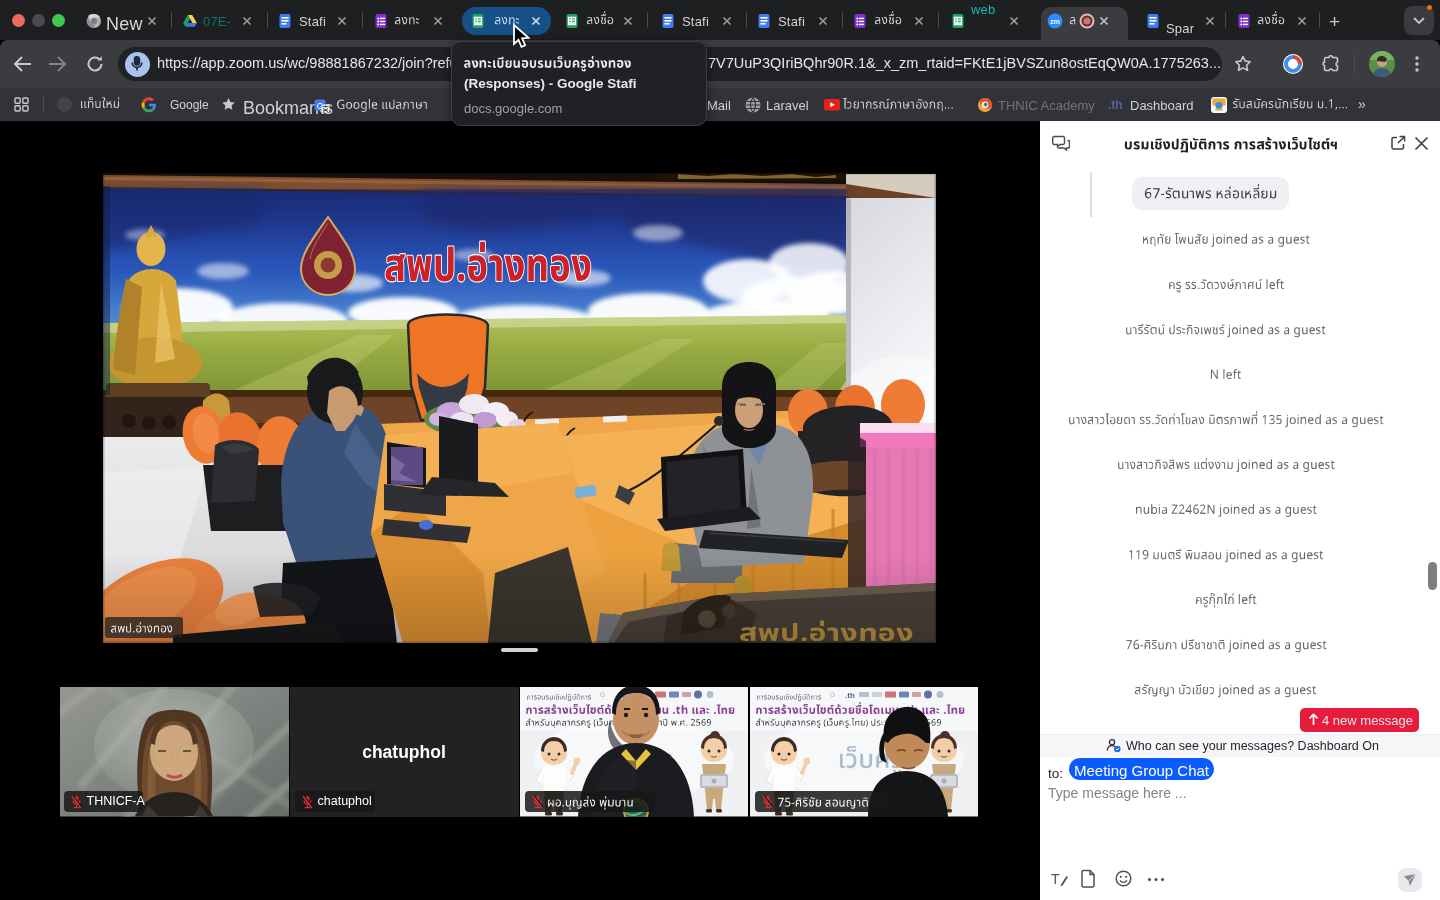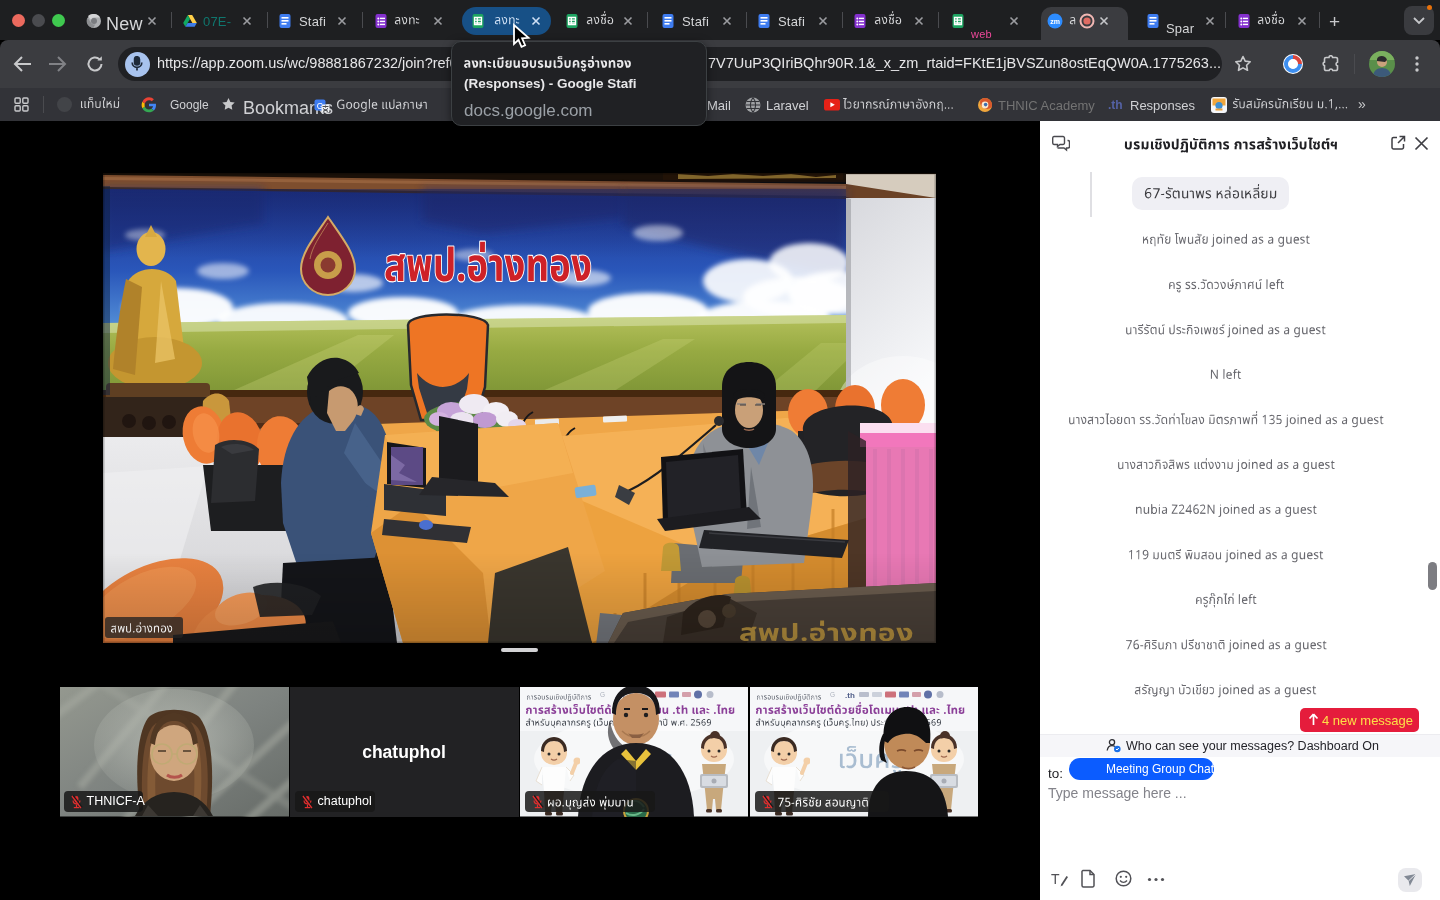--- a/index.html
+++ b/index.html
@@ -99,21 +99,21 @@
     <rect x="7" y="10.7" width="5" height="1.4" fill="#fff"></rect>
   </svg>
 <svg class="abs" style="left:914px;top:15.5px" width="10" height="10">
     <path d="M1.5 1.5 8.5 8.5M8.5 1.5 1.5 8.5" stroke="#9b9ca0" stroke-width="1.6"></path>
   </svg>
 <div class="abs" style="left:938px;top:12px;width:1px;height:16px;background:#4a4b4f"></div>
 <svg class="abs" style="left:950.0px;top:12.5px" width="16" height="16" viewBox="0 0 16 16">
     <rect x="2.5" y="1" width="11" height="14" rx="2" fill="#1ea462"></rect>
     <path d="M4.5 4.5h7v7h-7zM4.5 7.2h7M4.5 9.9h7M7.3 4.5v7" stroke="#fff" stroke-width="1.3" fill="none"></path>
   </svg>
-<div class="abs" style="left:971px;top:28px;font-size:11px;color:#ec4899;letter-spacing:0.2px;white-space:nowrap">web</div>
+<div class="abs" style="left:971px;top:2px;font-size:13px;color:#14b8a6;letter-spacing:0.2px;white-space:nowrap">web</div>
 <svg class="abs" style="left:1009px;top:15.5px" width="10" height="10">
     <path d="M1.5 1.5 8.5 8.5M8.5 1.5 1.5 8.5" stroke="#9b9ca0" stroke-width="1.6"></path>
   </svg>
 <svg class="abs" style="left:1047.0px;top:12.5px" width="16" height="16" viewBox="0 0 16 16">
     <circle cx="8" cy="8" r="7.5" fill="#2d8cff"></circle>
     <text x="8" y="11" font-size="7" font-family="Liberation Sans" font-weight="bold" fill="#fff" text-anchor="middle">zm</text>
   </svg>
 <svg class="abs" style="left:1079.0px;top:12.5px" width="16" height="16" viewBox="0 0 16 16">
     <circle cx="8" cy="8" r="6.5" fill="none" stroke="#f1b7b3" stroke-width="2"></circle>
     <circle cx="8" cy="8" r="3.6" fill="#e06c63"></circle>
@@ -270,21 +270,21 @@
     <path transform="translate(0.15,10.80) scale(0.9500,1)" d="M3.5 -0.1l-1.5 -0.0l-0.6 -0.6l-0.2 -6.2l0.2 -2.0l0.5 -0.8l-2.0 -0.2l0.2 -0.8l3.6 0.0l-0.0 0.8l-0.9 0.5l-0.2 1.0l0.0 7.0l0.3 0.5l0.8 0.1ZM83.5 -8.4l-3.8 -0.0l-0.8 -0.6l-0.0 -1.0l0.8 -0.1l0.5 0.8l3.2 0.0ZM46.8 -8.2l-1.0 -0.1l0.3 -1.4l2.8 -0.1l-0.3 0.8l-1.5 0.1ZM7.2 -0.2l-1.5 0.1l-1.6 -0.5l0.3 -0.8l1.5 0.4l1.2 -0.5l0.6 -0.8l0.2 -1.5l-0.2 -1.2l-0.7 -1.0l-1.2 -0.4l-1.8 0.2l0.0 -0.9l2.5 -0.3l1.2 0.5l0.8 1.0l0.2 3.5l-0.6 1.2ZM15.2 -0.2l-2.8 -0.0l-1.3 -1.1l-0.1 -1.8l0.9 -1.0l-0.9 -0.8l-0.1 -1.0l1.0 -1.4l1.2 -0.2l1.0 0.3l-0.3 0.7l-1.2 -0.0l-0.6 0.8l0.3 0.8l1.5 0.4l0.0 0.5l-1.2 0.4l-0.5 0.9l0.3 1.1l1.2 0.5l1.2 -0.2l0.5 -0.6l0.1 -5.2l0.4 -0.3l0.8 0.3l-0.1 5.0l-0.5 1.2ZM22.0 -0.1l-1.1 -0.1l-0.2 -5.7l-1.0 -0.4l-1.5 0.3l0.0 -1.0l2.2 -0.2l1.4 0.8ZM29.8 -0.1l-1.1 -0.1l-0.1 -5.2l-0.6 -0.6l-1.0 -0.3l-1.0 0.1l-0.8 0.8l1.3 1.2l-1.2 1.0l-0.1 3.0l-1.2 0.0l0.1 -3.0l1.1 -1.0l-1.3 -0.8l0.2 -1.0l0.6 -0.8l1.2 -0.6l1.5 -0.0l2.0 1.1l0.4 1.2ZM34.0 0.0l-2.5 -0.5l0.1 -0.8l2.8 0.2l0.9 -0.5l0.1 -0.8l-0.5 -0.6l-3.0 -1.4l-0.5 -1.5l1.0 -1.3l2.8 -0.2l0.9 0.3l0.1 0.9l-3.0 -0.2l-0.6 0.6l0.0 0.5l3.3 1.7l0.6 0.8l0.0 1.2l-0.9 1.1ZM47.8 -0.2l-0.9 -0.1l-0.1 -0.8l-1.8 1.1l-1.9 -0.5l-0.7 -1.2l-0.1 -3.8l-0.8 -0.8l-0.8 -0.1l-0.8 0.1l-0.8 0.8l1.4 1.0l-1.2 1.8l0.0 1.5l0.8 0.3l0.3 0.7l-1.8 0.0l-0.5 -0.9l-0.0 -1.9l1.1 -1.2l-1.3 -0.8l0.3 -1.2l1.8 -1.1l1.5 -0.0l1.2 0.5l0.8 1.3l0.1 3.8l1.3 0.8l1.0 -0.4l0.6 -1.1l0.0 -4.5l1.1 -0.1ZM55.8 -0.1l-1.0 -0.1l-0.1 -5.2l-0.9 -0.8l-0.8 -0.1l-1.0 0.1l-0.8 0.8l1.4 1.0l-0.1 0.5l-1.0 0.8l-0.3 2.8l-0.8 0.5l-1.1 -0.2l0.1 -0.6l0.8 -0.4l0.1 -2.2l0.9 -0.8l-1.3 -0.8l0.2 -1.0l0.6 -0.8l1.2 -0.6l1.5 -0.0l2.1 1.1l0.3 1.2ZM61.0 -0.1l-1.1 -0.1l-0.2 -5.7l-1.0 -0.4l-1.5 0.3l0.0 -1.0l2.2 -0.2l1.4 0.8ZM67.5 -0.2l-2.8 -0.0l-1.3 -1.1l-0.3 -1.2l0.1 -4.7l1.1 0.2l0.1 5.0l0.6 0.8l1.2 0.3l1.4 -0.6l0.3 -1.2l-0.2 -0.3l-2.0 -0.4l-0.1 -1.3l0.9 -0.1l0.2 0.8l1.0 0.1l0.2 -3.1l1.1 -0.2l0.1 3.0l0.8 0.5l0.0 0.5l-0.8 0.2l-0.3 1.8ZM74.5 -0.1l-1.1 -0.1l-0.2 -5.7l-1.0 -0.4l-1.5 0.3l0.0 -1.0l2.2 -0.2l1.4 0.8ZM79.5 0.0l-1.2 -0.2l-1.1 -0.8l-0.5 -1.2l-0.0 -1.8l2.6 -0.2l0.0 0.9l-1.3 0.1l-0.0 1.2l0.6 0.9l1.2 0.2l0.8 -0.2l0.6 -0.8l0.2 -2.5l-0.5 -1.2l-0.8 -0.6l-1.8 -0.0l-1.2 0.5l0.0 -1.0l1.2 -0.4l2.8 0.3l1.3 1.8l0.2 2.0l-0.5 2.0l-0.8 0.8ZM87.0 -0.2l-1.7 -0.0l-2.1 -7.0l1.1 0.2l1.9 5.8l1.0 -0.3l0.6 -0.8l0.3 -2.2l-0.7 -1.5l-1.5 -0.4l-0.4 -0.7l0.6 -0.3l1.5 0.2l1.3 1.3l0.3 1.8l-0.3 1.8l-0.9 1.4ZM96.8 -0.1l-1.1 -0.1l-0.1 -5.2l-0.6 -0.6l-1.0 -0.3l-1.0 0.1l-0.8 0.8l1.3 1.2l-1.2 1.0l-0.1 3.0l-1.2 0.0l0.1 -3.0l1.1 -1.0l-1.3 -0.8l0.2 -1.0l0.6 -0.8l1.2 -0.6l1.5 -0.0l2.0 1.1l0.4 1.2ZM104.8 2.5l-1.0 -0.2l-0.0 -7.2l-0.2 -0.7l-0.8 -0.6l-1.8 0.0l-0.8 0.8l1.4 1.0l-0.1 0.6l-0.9 0.4l-0.2 0.8l0.0 1.5l0.8 0.3l0.3 0.7l-1.1 0.2l-1.1 -0.5l-0.2 -2.5l1.1 -1.2l-1.3 -0.7l0.0 -0.5l1.2 -1.6l2.5 -0.3l1.2 0.5l0.8 1.1ZM107.8 0.1l-0.9 -0.6l0.4 -1.1l1.1 0.4l-0.1 1.0ZM111.2 0.1l-0.9 -0.6l0.4 -1.1l1.1 0.4l-0.1 1.0ZM114.8 0.1l-0.9 -0.6l0.4 -1.1l1.1 0.4l-0.1 1.0Z" fill="#d0d1d4"></path>
   </svg>
 <svg class="abs" style="left:977px;top:96.5px" width="16" height="16">
     <circle cx="8" cy="8" r="7" fill="#f0a63c"></circle>
     <path d="M8 1a7 7 0 0 1 6.6 9.3A7 7 0 0 1 3.4 3.1 7 7 0 0 1 8 1z" fill="#d8582c"></path>
     <circle cx="8" cy="8" r="3.4" fill="#fbe8d0"></circle>
     <circle cx="8.6" cy="7.6" r="1.8" fill="#3e6fb0"></circle>
   </svg>
 <div class="abs" style="left:998px;top:97.5px;font-size:13px;color:#737373;white-space:nowrap">THNIC Academy</div>
 <div class="abs" style="left:1108px;top:98px;font-size:12px;font-weight:bold;color:#5a6ab8;opacity:.85">.th</div>
-<div class="abs" style="left:1130px;top:97.5px;font-size:13px;color:#d0d1d4;white-space:nowrap">Responses</div>
+<div class="abs" style="left:1130px;top:97.5px;font-size:13px;color:#d0d1d4;white-space:nowrap">Dashboard</div>
 <svg class="abs" style="left:1211px;top:96.5px" width="16" height="16">
     <rect width="16" height="16" rx="3" fill="#f5f7fa"></rect>
     <rect x="1.5" y="1.5" width="13" height="7" fill="#f0a63c"></rect>
     <circle cx="8" cy="8.5" r="3.6" fill="#3e8fd0"></circle>
     <path d="M4.5 12.5h7" stroke="#e8a03c" stroke-width="2"></path>
   </svg>
 <svg style="position:absolute;left:1232.5px;top:98.1px;overflow:visible;" width="2" height="2">
     <path transform="translate(-0.47,10.36) scale(0.9500,1)" d="M69.0 -8.4l-5.0 0.0l-0.3 -0.4l1.1 -0.6l3.2 -0.0l0.1 -0.9l0.9 -0.1l0.3 1.4ZM7.2 -8.4l-3.8 -0.0l-0.8 -0.6l-0.0 -1.0l0.8 -0.1l0.5 0.8l3.2 0.0ZM30.0 -8.4l-3.8 -0.0l-0.8 -0.6l-0.0 -1.0l0.8 -0.1l0.5 0.8l3.2 0.0ZM52.2 -8.4l-3.8 -0.0l-0.8 -0.6l-0.0 -1.0l0.8 -0.1l0.5 0.8l3.2 0.0ZM104.5 -0.1l-0.9 -0.1l-0.0 -7.8l-1.6 1.2l-0.6 -0.7l2.6 -1.9l0.7 0.1ZM20.2 -0.1l-0.9 -0.1l-0.1 -3.2l-2.8 0.4l-0.6 0.8l0.3 1.0l1.7 0.2l0.2 0.8l-1.7 0.2l-1.4 -0.7l-0.4 -1.2l0.6 -1.5l0.9 -0.6l3.1 -0.7l-0.1 -0.8l-0.6 -0.8l-1.7 -0.1l-1.5 0.5l0.0 -1.0l1.8 -0.5l2.2 0.3l0.5 -0.6l1.0 0.1l-0.8 1.4l0.3 1.5ZM3.0 0.0l-2.5 -0.5l0.1 -0.8l2.8 0.2l0.9 -0.5l0.1 -0.8l-0.5 -0.6l-3.0 -1.4l-0.5 -1.5l1.0 -1.3l2.8 -0.2l0.9 0.3l0.1 0.9l-3.0 -0.2l-0.6 0.6l0.0 0.5l3.3 1.7l0.6 0.8l0.0 1.2l-0.9 1.1ZM11.5 -0.2l-2.8 0.1l-1.3 -1.1l-0.2 -5.9l1.1 0.2l0.1 5.0l0.6 0.8l1.0 0.2l1.0 -0.2l0.6 -0.6l0.2 -5.2l0.2 -0.3l0.9 0.3l-0.1 5.2l-0.5 1.0ZM27.2 -0.2l-2.2 0.0l-1.0 -0.8l-0.3 0.7l-0.9 0.0l0.2 -7.0l0.9 0.3l0.2 5.0l0.8 0.9l0.8 0.2l1.0 -0.2l0.5 -0.6l0.1 -5.2l1.1 -0.2l0.0 5.2l-0.5 1.2ZM36.2 -0.2l-1.1 -0.1l-0.1 -5.2l-0.5 -0.6l-1.0 -0.3l-1.0 0.1l-0.6 0.5l-0.3 2.0l0.1 0.4l0.5 -0.5l1.5 -0.2l0.2 0.8l-1.8 0.5l-0.5 0.8l-0.0 1.8l-1.2 0.0l0.0 -5.0l0.8 -1.5l1.2 -0.5l1.5 -0.0l1.8 0.9l0.6 1.8ZM40.5 0.0l-2.5 -0.5l0.1 -0.8l2.8 0.2l0.9 -0.5l0.1 -0.8l-0.5 -0.6l-3.0 -1.4l-0.5 -1.5l1.0 -1.3l2.8 -0.2l0.9 0.3l0.1 0.9l-3.0 -0.2l-0.6 0.6l0.0 0.5l3.3 1.7l0.6 0.8l0.0 1.2l-0.9 1.1ZM50.5 -0.1l-0.8 -0.1l-0.2 -0.7l-1.0 0.8l-1.0 0.2l-1.2 -0.2l-0.8 -0.6l-0.5 -1.5l0.1 -4.9l1.1 0.2l0.1 5.2l0.5 0.6l1.0 0.2l0.9 -0.3l0.7 -0.8l0.2 -5.0l0.9 -0.2ZM58.5 -0.1l-1.1 -0.1l-0.1 -5.2l-0.6 -0.6l-1.0 -0.3l-1.0 0.1l-0.8 0.8l1.3 1.2l-1.2 1.0l-0.1 3.0l-1.2 0.0l0.1 -3.0l1.1 -1.0l-1.3 -0.8l0.2 -1.0l0.6 -0.8l1.2 -0.6l1.5 -0.0l2.0 1.1l0.4 1.2ZM63.0 -0.1l-1.5 -0.0l-0.6 -0.8l0.1 -6.3l1.1 0.3l0.0 5.5l0.2 0.5l0.8 0.1ZM66.5 0.0l-2.5 -0.5l0.1 -0.8l2.8 0.2l0.9 -0.5l0.1 -0.8l-0.5 -0.6l-3.0 -1.4l-0.5 -1.5l1.0 -1.3l2.8 -0.2l0.9 0.3l0.1 0.9l-3.0 -0.2l-0.6 0.6l0.0 0.5l3.3 1.7l0.6 0.8l0.0 1.2l-0.9 1.1ZM74.8 -0.2l-2.8 -0.0l-1.3 -1.1l-0.1 -1.8l0.9 -1.0l-0.9 -0.8l-0.1 -1.0l1.0 -1.4l1.2 -0.2l1.0 0.3l-0.3 0.7l-1.2 -0.0l-0.6 0.8l0.3 0.8l1.5 0.4l0.0 0.5l-1.2 0.4l-0.5 0.9l0.3 1.1l1.2 0.5l1.2 -0.2l0.5 -0.6l0.1 -5.2l0.4 -0.3l0.8 0.3l-0.1 5.0l-0.5 1.2ZM84.0 -0.1l-0.8 -0.1l-0.2 -0.7l-1.0 0.8l-1.0 0.2l-1.2 -0.2l-0.8 -0.6l-0.5 -1.5l0.1 -4.9l1.1 0.2l0.1 5.2l0.5 0.6l1.0 0.2l0.9 -0.3l0.7 -0.8l0.2 -5.0l0.9 -0.2ZM94.2 -0.2l-2.2 0.0l-1.0 -0.8l-0.3 0.7l-0.9 0.0l0.2 -7.0l0.9 0.3l0.2 5.0l0.8 0.9l0.8 0.2l1.0 -0.2l0.5 -0.6l0.1 -5.2l1.1 -0.2l0.0 5.2l-0.5 1.2ZM98.5 0.1l-0.9 -0.6l0.4 -1.1l1.1 0.4l-0.1 1.0ZM108.8 1.6l-0.5 -0.3l0.6 -2.8l1.2 -0.1l-0.4 1.9ZM113.0 0.1l-0.9 -0.6l0.4 -1.1l1.1 0.4l-0.1 1.0ZM116.5 0.1l-0.9 -0.6l0.4 -1.1l1.1 0.4l-0.1 1.0ZM120.0 0.1l-0.9 -0.6l0.4 -1.1l1.1 0.4l-0.1 1.0Z" fill="#d0d1d4"></path>
   </svg>
 <div class="abs" style="left:1358px;top:96px;font-size:14px;color:#c8c9cb">»</div>
@@ -818,34 +818,34 @@
     <path transform="translate(-0.40,10.36) scale(0.9500,1)" d="M71.5 -8.4l-5.0 0.0l-0.3 -0.4l1.1 -0.6l3.2 -0.0l0.1 -0.9l0.9 -0.1l0.3 1.4ZM145.5 -0.2l-0.8 0.1l-0.5 -0.8l-1.0 0.7l-2.2 -0.1l-1.1 -1.0l-0.5 -1.5l0.3 -2.8l1.1 -1.3l2.0 -0.3l1.6 0.7l0.1 -3.5l1.0 0.3ZM63.2 -0.2l-2.8 0.1l-1.1 -0.8l-0.4 -1.2l-0.0 -4.8l0.3 -0.3l0.9 0.3l0.3 5.5l1.1 0.5l1.2 -0.2l0.8 -1.4l0.0 -7.0l1.0 -0.3l0.1 7.8l-0.6 1.2ZM12.5 -0.2l-2.0 0.1l-1.2 -0.6l-0.8 -1.3l-0.3 -1.8l0.3 -3.0l0.8 -1.5l1.5 -1.1l1.5 -0.2l1.0 0.1l0.2 0.7l-3.0 0.7l-0.8 1.1l-0.4 1.8l1.5 -0.6l1.5 -0.0l1.6 1.1l0.3 2.8l-0.5 1.0ZM110.8 -8.4l-1.0 -0.2l0.2 -1.0l0.8 0.1ZM122.0 -8.4l-1.0 -0.2l0.2 -1.0l0.8 0.1ZM2.8 -0.1l-1.1 -0.1l3.7 -8.0l-4.9 -0.2l-0.1 -0.8l6.1 -0.1l0.1 1.1ZM25.5 -8.4l-5.0 0.0l-0.3 -0.4l1.1 -0.6l4.2 -0.0ZM32.8 -8.4l-5.0 0.0l-0.3 -0.4l1.1 -0.6l4.2 -0.0ZM103.8 -8.4l-5.0 0.0l-0.3 -0.4l1.1 -0.6l4.2 -0.0ZM211.5 -0.2l-2.0 0.1l-1.1 -1.1l-0.1 -4.8l-1.0 -0.5l1.0 -0.8l0.7 -1.4l0.4 0.2l0.1 1.3l1.9 0.2l-0.2 0.8l-1.8 0.2l0.0 3.8l0.6 1.2l1.5 0.2ZM25.8 -0.2l-1.1 -0.1l-0.1 -5.2l-0.5 -0.6l-1.0 -0.3l-1.0 0.1l-0.6 0.5l-0.3 2.0l0.1 0.4l0.5 -0.5l1.5 -0.2l0.2 0.8l-1.8 0.5l-0.5 0.8l-0.0 1.8l-1.2 0.0l0.0 -5.0l0.8 -1.5l1.5 -0.6l2.5 0.3l0.5 -0.6l1.0 -0.0l-0.9 1.4l0.4 1.5ZM30.2 0.0l-2.5 -0.5l0.1 -0.8l2.8 0.2l0.9 -0.5l0.1 -0.8l-0.5 -0.6l-3.0 -1.4l-0.5 -1.5l1.0 -1.3l2.8 -0.2l0.9 0.3l0.1 0.9l-3.0 -0.2l-0.6 0.6l0.0 0.5l3.3 1.7l0.6 0.8l0.0 1.2l-0.9 1.1ZM40.0 -0.1l-0.8 -0.1l-0.2 -0.7l-1.0 0.8l-1.0 0.2l-1.2 -0.2l-0.8 -0.6l-0.5 -1.5l0.1 -4.9l1.1 0.2l0.1 5.2l0.5 0.6l1.0 0.2l0.9 -0.3l0.7 -0.8l0.2 -5.0l0.9 -0.2ZM48.0 -0.1l-1.0 -0.1l-0.1 -5.2l-0.9 -0.8l-0.8 -0.1l-1.0 0.1l-0.8 0.8l1.4 1.0l-0.1 0.5l-1.0 0.8l-0.3 2.8l-0.8 0.5l-1.1 -0.2l0.1 -0.6l0.8 -0.4l0.1 -2.2l0.9 -0.8l-1.3 -0.8l0.2 -1.0l0.6 -0.8l1.2 -0.6l1.5 -0.0l2.1 1.1l0.3 1.2ZM53.5 -0.1l-1.1 -0.1l-0.2 -5.7l-1.0 -0.4l-1.5 0.3l0.0 -1.0l2.2 -0.2l1.4 0.8ZM69.0 0.0l-2.5 -0.5l0.1 -0.8l2.8 0.2l0.9 -0.5l0.1 -0.8l-0.5 -0.6l-3.0 -1.4l-0.5 -1.5l1.0 -1.3l2.8 -0.2l0.9 0.3l0.1 0.9l-3.0 -0.2l-0.6 0.6l0.0 0.5l3.3 1.7l0.6 0.8l0.0 1.2l-0.9 1.1ZM77.0 -0.2l-2.5 0.0l-1.1 -0.8l-0.3 -2.8l1.1 -2.2l-1.2 -0.5l0.0 -0.6l1.5 -0.1l0.8 0.8l0.0 1.0l-0.9 1.5l-0.1 1.8l0.4 1.0l1.0 0.3l1.0 -0.4l0.3 -0.9l-0.1 -2.0l-0.9 -1.2l0.8 -0.5l0.4 -1.2l1.0 0.0l-0.1 1.2l-0.5 0.8l0.6 0.8l-0.0 3.0ZM83.5 -0.1l-1.1 -0.1l-0.2 -5.7l-1.0 -0.4l-1.5 0.3l0.0 -1.0l2.2 -0.2l1.4 0.8ZM89.5 -0.2l-2.5 0.0l-1.1 -0.8l-0.3 -2.8l1.1 -2.2l-1.2 -0.5l0.0 -0.6l1.5 -0.1l0.8 0.8l0.0 1.0l-0.9 1.5l-0.1 1.8l0.4 1.0l1.0 0.3l1.0 -0.4l0.3 -0.9l-0.1 -2.0l-0.9 -1.2l0.8 -0.5l0.4 -1.2l1.0 0.0l-0.1 1.2l-0.5 0.8l0.6 0.8l-0.0 3.0ZM95.8 -0.1l-1.1 -0.1l-0.2 -5.7l-1.0 -0.4l-1.5 0.3l0.0 -1.0l2.2 -0.2l1.4 0.8ZM104.0 -0.1l-1.1 -0.1l-0.0 -5.5l-0.7 -0.6l-0.5 0.0l-0.5 0.7l-0.5 -0.0l-0.5 -0.7l-0.8 0.0l-0.6 1.3l0.3 3.2l0.6 0.6l1.5 0.1l0.2 0.8l-1.9 0.1l-1.0 -0.6l-0.6 -1.0l-0.3 -2.5l0.3 -1.8l0.8 -1.1l1.5 -0.2l0.8 0.5l0.8 -0.5l1.0 -0.0l1.0 0.6l0.3 1.2ZM110.0 2.8l-2.0 0.1l-0.1 -0.6l1.7 -0.8l0.1 -8.5l1.0 -0.1l0.1 8.4ZM117.0 -0.2l-1.2 0.2l-1.5 -0.4l-0.8 -0.6l-0.7 -1.5l0.2 -3.0l0.8 -1.1l1.0 -0.5l2.8 0.3l1.3 1.6l0.3 1.5l-0.3 1.8l-0.6 1.0ZM122.0 -0.1l-1.0 -0.1l0.0 -6.5l0.3 -0.4l0.9 0.1ZM130.0 -0.1l-1.0 -0.1l-0.1 -5.2l-1.3 -0.8l-1.0 0.1l-0.8 0.6l-0.4 1.2l-0.0 4.0l-1.2 0.0l0.0 -6.8l0.8 -0.1l0.5 0.8l1.0 -0.7l1.0 -0.2l1.2 0.1l0.8 0.6l0.5 1.2ZM135.2 0.0l-2.2 -0.7l-1.1 -1.8l0.3 -3.0l0.8 -1.1l1.0 -0.5l2.5 0.3l0.8 0.8l0.5 1.5l-0.0 1.1l-4.7 0.2l0.3 1.2l0.9 0.9l3.2 -0.1l-0.2 0.9ZM156.0 -0.1l-0.7 -0.1l-0.3 -0.8l-1.0 0.8l-1.2 0.2l-1.2 -0.2l-0.8 -0.8l-0.1 -1.5l0.7 -1.1l3.7 -0.9l-0.5 -1.5l-1.0 -0.2l-1.8 0.5l-0.4 -0.7l0.2 -0.2l3.0 -0.4l1.3 0.9l0.3 1.2ZM160.0 0.0l-2.0 -0.4l-0.2 -0.9l2.9 0.3l0.8 -0.5l0.0 -0.8l-3.4 -2.0l-0.4 -0.5l0.0 -1.2l1.4 -1.1l2.5 0.0l0.8 0.3l-0.3 0.8l-2.0 -0.4l-1.3 0.5l0.3 0.9l3.0 1.5l0.5 1.0l-0.5 1.5ZM173.0 -0.1l-0.7 -0.1l-0.3 -0.8l-1.0 0.8l-1.2 0.2l-1.2 -0.2l-0.8 -0.8l-0.1 -1.5l0.7 -1.1l3.7 -0.9l-0.5 -1.5l-1.0 -0.2l-1.8 0.5l-0.4 -0.7l0.2 -0.2l3.0 -0.4l1.3 0.9l0.3 1.2ZM182.8 2.8l-2.0 0.1l-1.9 -0.5l0.1 -0.9l2.0 0.5l1.5 -0.2l0.9 -1.3l-0.1 -1.4l-1.0 0.7l-2.0 0.0l-1.6 -1.6l-0.3 -1.8l0.3 -2.0l1.6 -1.6l1.8 -0.0l1.2 0.8l0.5 -0.8l0.7 0.1l-0.1 8.2l-0.6 1.0ZM192.5 -0.2l-0.8 0.0l-0.5 -0.7l-1.0 0.7l-1.0 0.2l-1.2 -0.2l-0.8 -0.6l-0.5 -1.5l0.1 -4.8l1.1 0.1l0.1 5.2l1.3 0.8l1.2 -0.2l0.6 -0.6l0.3 -5.2l1.1 0.0ZM197.8 0.0l-2.2 -0.7l-1.1 -1.8l0.3 -3.0l0.8 -1.1l1.0 -0.5l2.5 0.3l0.8 0.8l0.5 1.5l-0.0 1.1l-4.7 0.2l0.3 1.2l0.9 0.9l3.2 -0.1l-0.2 0.9ZM203.8 0.0l-2.0 -0.4l-0.2 -0.9l2.9 0.3l0.8 -0.5l0.0 -0.8l-3.4 -2.0l-0.4 -0.5l0.0 -1.2l1.4 -1.1l2.5 0.0l0.8 0.3l-0.3 0.8l-2.0 -0.4l-1.3 0.5l0.3 0.9l3.0 1.5l0.5 1.0l-0.5 1.5ZM116.3 -1.0l1.3 -1.0l0.3 -2.2l-0.7 -1.5l-1.4 -0.5l-1.5 0.8l-0.3 2.8l0.9 1.6ZM136.6 -4.5l-0.5 -1.2l-1.1 -0.5l-1.2 0.4l-0.7 1.4ZM142.9 -1.0l1.1 -0.8l0.3 -2.8l-0.6 -1.3l-1.5 -0.4l-1.0 0.4l-0.5 0.9l-0.1 2.5l0.9 1.4ZM182.0 -1.0l0.7 -0.4l0.5 -0.9l0.1 -2.2l-0.6 -1.3l-1.5 -0.4l-1.0 0.4l-0.5 0.9l-0.1 2.5l0.9 1.4ZM199.1 -4.5l-0.5 -1.2l-1.1 -0.5l-1.2 0.4l-0.7 1.4ZM11.6 -1.0l1.1 -0.8l0.3 -1.8l-0.8 -1.3l-1.2 -0.2l-1.4 0.8l-0.3 1.2l0.7 1.6ZM18.5 -3.2l-3.0 0.1l-0.1 -0.9l3.1 -0.1ZM153.6 -1.0l1.3 -1.0l-0.1 -1.5l-2.0 0.2l-1.0 0.8l0.3 1.3ZM170.6 -1.0l1.3 -1.0l-0.1 -1.5l-2.0 0.2l-1.0 0.8l0.3 1.3Z" fill="#68686e"></path>
   </svg>
 <svg style="position:absolute;left:1135.4px;top:683.6px;overflow:visible;" width="2" height="2">
     <path transform="translate(-0.50,10.36) scale(0.9500,1)" d="M69.8 -8.4l-5.0 0.0l-0.3 -0.4l1.1 -0.6l3.2 -0.0l0.1 -0.9l0.9 -0.1l0.3 1.4ZM14.8 -8.4l-3.8 -0.0l-0.8 -0.6l-0.0 -1.0l0.8 -0.1l0.5 0.8l3.2 0.0ZM54.2 -8.4l-3.8 -0.0l-0.8 -0.6l-0.0 -1.0l0.8 -0.1l0.5 0.8l3.2 0.0ZM125.2 -0.2l-0.8 0.1l-0.5 -0.8l-1.0 0.7l-2.2 -0.1l-1.1 -1.0l-0.5 -1.5l0.3 -2.8l1.1 -1.3l2.0 -0.3l1.6 0.7l0.1 -3.5l1.0 0.3ZM90.5 -8.4l-1.0 -0.2l0.2 -1.0l0.8 0.1ZM101.8 -8.4l-1.0 -0.2l0.2 -1.0l0.8 0.1ZM191.2 -0.2l-2.0 0.1l-1.1 -1.1l-0.1 -4.8l-1.0 -0.5l1.0 -0.8l0.7 -1.4l0.4 0.2l0.1 1.3l1.9 0.2l-0.2 0.8l-1.8 0.2l0.0 3.8l0.6 1.2l1.5 0.2ZM6.0 -0.1l-0.9 -0.1l-0.1 -3.2l-2.8 0.4l-0.6 0.8l0.3 1.0l1.7 0.2l0.2 0.8l-1.7 0.2l-1.4 -0.7l-0.4 -1.2l0.6 -1.5l0.9 -0.6l3.1 -0.7l-0.1 -0.8l-0.6 -0.8l-1.7 -0.1l-1.5 0.5l0.0 -1.0l1.8 -0.5l2.2 0.3l0.5 -0.6l1.0 0.1l-0.8 1.4l0.3 1.5ZM10.5 0.0l-2.5 -0.5l0.1 -0.8l2.8 0.2l0.9 -0.5l0.1 -0.8l-0.5 -0.6l-3.0 -1.4l-0.5 -1.5l1.0 -1.3l2.8 -0.2l0.9 0.3l0.1 0.9l-3.0 -0.2l-0.6 0.6l0.0 0.5l3.3 1.7l0.6 0.8l0.0 1.2l-0.9 1.1ZM22.2 2.1l-1.8 -0.0l-1.2 -0.6l0.2 -0.8l1.5 0.4l1.5 -0.3l0.6 -1.6l-1.9 0.6l-1.8 -0.6l-0.5 -1.2l-0.1 -3.5l-0.8 -0.8l-1.5 0.0l-0.8 0.8l1.4 1.0l-1.2 1.8l0.0 1.5l0.8 0.3l0.3 0.7l-1.1 0.2l-1.1 -0.5l-0.2 -2.5l1.1 -1.2l-1.3 -1.0l0.8 -1.5l2.0 -0.6l2.0 0.6l0.8 1.3l0.1 3.5l0.4 0.6l1.0 0.3l0.9 -0.4l0.6 -1.0l0.1 -4.5l1.1 -0.1l0.0 6.9l-0.5 1.4ZM34.0 2.1l-1.8 -0.0l-1.2 -0.6l0.2 -0.8l1.5 0.4l1.5 -0.3l0.6 -1.6l-1.9 0.6l-1.8 -0.6l-0.5 -1.2l-0.1 -3.5l-0.8 -0.8l-1.5 0.0l-0.8 0.8l1.4 1.0l-1.2 1.8l0.0 1.5l0.8 0.3l0.3 0.7l-1.1 0.2l-1.1 -0.5l-0.2 -2.5l1.1 -1.2l-1.3 -1.0l0.8 -1.5l2.0 -0.6l2.0 0.6l0.8 1.3l0.1 3.5l0.4 0.6l1.0 0.3l0.9 -0.4l0.6 -1.0l0.1 -4.5l1.1 -0.1l0.0 6.9l-0.5 1.4ZM41.5 -0.1l-1.1 -0.1l-0.2 -5.7l-1.0 -0.4l-1.5 0.3l0.0 -1.0l2.2 -0.2l1.4 0.8ZM51.2 -0.2l-2.8 0.1l-1.3 -1.1l-0.2 -5.9l1.1 0.2l0.1 5.0l0.6 0.8l1.0 0.2l1.0 -0.2l0.6 -0.6l0.2 -5.2l0.2 -0.3l0.9 0.3l-0.1 5.2l-0.5 1.0ZM57.5 -0.2l-1.5 0.1l-1.6 -0.5l0.3 -0.8l1.5 0.4l1.2 -0.5l0.6 -0.8l0.2 -1.5l-0.2 -1.2l-0.7 -1.0l-1.2 -0.4l-1.8 0.2l0.0 -0.9l2.5 -0.3l1.2 0.5l0.8 1.0l0.2 3.5l-0.6 1.2ZM63.5 -0.1l-1.5 -0.0l-0.6 -0.8l0.1 -6.3l1.1 0.3l0.0 5.5l0.2 0.5l0.8 0.1ZM68.8 -0.2l-2.5 0.1l-1.1 -0.8l-0.3 -2.8l1.1 -2.2l-1.2 -0.5l0.0 -0.6l1.5 -0.1l0.8 0.8l0.0 1.0l-0.9 1.5l-0.1 1.8l0.4 1.0l1.0 0.3l0.9 -0.3l0.4 -0.8l0.0 -5.0l0.2 -0.3l0.9 0.3l-0.1 5.5ZM76.0 -0.2l-2.8 -0.0l-1.3 -1.1l-0.1 -1.8l0.9 -1.0l-0.9 -0.8l-0.1 -1.0l1.0 -1.4l1.2 -0.2l1.0 0.3l-0.3 0.7l-1.2 -0.0l-0.6 0.8l0.3 0.8l1.5 0.4l0.0 0.5l-1.2 0.4l-0.5 0.9l0.3 1.1l1.2 0.5l1.2 -0.2l0.5 -0.6l0.1 -5.2l0.4 -0.3l0.8 0.3l-0.1 5.0l-0.5 1.2ZM82.2 -0.2l-1.5 0.1l-1.6 -0.5l0.3 -0.8l1.5 0.4l1.2 -0.5l0.6 -0.8l0.2 -1.5l-0.2 -1.2l-0.7 -1.0l-1.2 -0.4l-1.8 0.2l0.0 -0.9l2.5 -0.3l1.2 0.5l0.8 1.0l0.2 3.5l-0.6 1.2ZM89.8 2.8l-2.0 0.1l-0.1 -0.6l1.7 -0.8l0.1 -8.5l1.0 -0.1l0.1 8.4ZM97.0 -0.2l-1.2 0.2l-1.5 -0.4l-0.8 -0.6l-0.7 -1.5l0.2 -3.0l0.8 -1.1l1.0 -0.5l2.8 0.3l1.3 1.6l0.3 1.5l-0.3 1.8l-0.6 1.0ZM101.8 -0.1l-1.0 -0.1l0.0 -6.5l0.3 -0.4l0.9 0.1ZM110.0 -0.1l-1.0 -0.1l-0.1 -5.2l-1.3 -0.8l-1.0 0.1l-0.8 0.6l-0.4 1.2l-0.0 4.0l-1.2 0.0l0.0 -6.8l0.8 -0.1l0.5 0.8l1.0 -0.7l1.0 -0.2l1.2 0.1l0.8 0.6l0.5 1.2ZM115.2 0.0l-2.2 -0.7l-1.1 -1.8l0.3 -3.0l0.8 -1.1l1.0 -0.5l2.5 0.3l0.8 0.8l0.5 1.5l-0.0 1.1l-4.7 0.2l0.3 1.2l0.9 0.9l3.2 -0.1l-0.2 0.9ZM136.0 -0.1l-0.7 -0.1l-0.3 -0.8l-1.0 0.8l-1.2 0.2l-1.2 -0.2l-0.8 -0.8l-0.1 -1.5l0.7 -1.1l3.7 -0.9l-0.5 -1.5l-1.0 -0.2l-1.8 0.5l-0.4 -0.7l0.2 -0.2l3.0 -0.4l1.3 0.9l0.3 1.2ZM140.0 0.0l-2.0 -0.4l-0.2 -0.9l2.9 0.3l0.8 -0.5l0.0 -0.8l-3.4 -2.0l-0.4 -0.5l0.0 -1.2l1.4 -1.1l2.5 0.0l0.8 0.3l-0.3 0.8l-2.0 -0.4l-1.3 0.5l0.3 0.9l3.0 1.5l0.5 1.0l-0.5 1.5ZM152.8 -0.1l-0.7 -0.1l-0.3 -0.8l-1.0 0.8l-1.2 0.2l-1.2 -0.2l-0.8 -0.8l-0.1 -1.5l0.7 -1.1l3.7 -0.9l-0.5 -1.5l-1.0 -0.2l-1.8 0.5l-0.4 -0.7l0.2 -0.2l3.0 -0.4l1.3 0.9l0.3 1.2ZM162.5 2.8l-2.0 0.1l-1.9 -0.5l0.1 -0.9l2.0 0.5l1.5 -0.2l0.9 -1.3l-0.1 -1.4l-1.0 0.7l-2.0 0.0l-1.6 -1.6l-0.3 -1.8l0.3 -2.0l1.6 -1.6l1.8 -0.0l1.2 0.8l0.5 -0.8l0.7 0.1l-0.1 8.2l-0.6 1.0ZM172.2 -0.2l-0.8 0.0l-0.5 -0.7l-1.0 0.7l-1.0 0.2l-1.2 -0.2l-0.8 -0.6l-0.5 -1.5l0.1 -4.8l1.1 0.1l0.1 5.2l1.3 0.8l1.2 -0.2l0.6 -0.6l0.3 -5.2l1.1 0.0ZM177.5 0.0l-2.2 -0.7l-1.1 -1.8l0.3 -3.0l0.8 -1.1l1.0 -0.5l2.5 0.3l0.8 0.8l0.5 1.5l-0.0 1.1l-4.7 0.2l0.3 1.2l0.9 0.9l3.2 -0.1l-0.2 0.9ZM183.5 0.0l-2.0 -0.4l-0.2 -0.9l2.9 0.3l0.8 -0.5l0.0 -0.8l-3.4 -2.0l-0.4 -0.5l0.0 -1.2l1.4 -1.1l2.5 0.0l0.8 0.3l-0.3 0.8l-2.0 -0.4l-1.3 0.5l0.3 0.9l3.0 1.5l0.5 1.0l-0.5 1.5ZM96.3 -1.0l1.3 -1.0l0.3 -2.2l-0.7 -1.5l-1.4 -0.5l-1.5 0.8l-0.3 2.8l0.9 1.6ZM116.6 -4.5l-0.5 -1.2l-1.1 -0.5l-1.2 0.4l-0.7 1.4ZM122.7 -1.0l1.1 -0.8l0.3 -2.8l-0.6 -1.3l-1.5 -0.4l-1.0 0.4l-0.5 0.9l-0.1 2.5l0.9 1.4ZM161.8 -1.0l0.7 -0.4l0.5 -0.9l0.1 -2.2l-0.6 -1.3l-1.5 -0.4l-1.0 0.4l-0.5 0.9l-0.1 2.5l0.9 1.4ZM178.8 -4.5l-0.5 -1.2l-1.1 -0.5l-1.2 0.4l-0.7 1.4ZM133.6 -1.0l1.3 -1.0l-0.1 -1.5l-2.0 0.2l-1.0 0.8l0.3 1.3ZM150.3 -1.0l1.3 -1.0l-0.1 -1.5l-2.0 0.2l-1.0 0.8l0.3 1.3Z" fill="#68686e"></path>
   </svg>
 <div class="abs" style="left:1428px;top:562px;width:9px;height:28px;border-radius:4.5px;background:#7d7d82"></div>
 <div class="abs" style="left:1300px;top:708px;width:119px;height:23.5px;background:#e51c3c;border-radius:5px"></div>
 <svg class="abs" style="left:1308px;top:713px" width="11" height="13">
     <path d="M5.5 12V2M5.5 1.2 1.5 5.5M5.5 1.2 9.5 5.5" stroke="#fff" stroke-width="1.7" fill="none"></path>
   </svg>
-<div class="abs" style="left:1322px;top:712.5px;font-size:13px;color:#fde047;white-space:nowrap">4 new message</div>
+<div class="abs" style="left:1322px;top:712.5px;font-size:13px;color:#e5e5e5;white-space:nowrap">4 new message</div>
 <div class="abs" style="left:1040px;top:733.5px;width:400px;height:23.5px;background:#f6f6f9;border-top:1px solid #ececf0"></div>
 <svg class="abs" style="left:1106px;top:738px" width="15" height="15" viewBox="0 0 15 15">
 <g fill="none" stroke="#2e2e33" stroke-width="1.3">
       <circle cx="6" cy="4.2" r="2.6"></circle>
 <path d="M1.2 12.5c.5-3.2 2.3-4.8 4.8-4.8 1.2 0 2.2.3 3 .9"></path>
     </g>
 <circle cx="11.3" cy="11" r="3.3" fill="#1a6fe8"></circle>
     <path d="M10 11l1 1 1.8-2" stroke="#fff" stroke-width="1" fill="none"></path>
   </svg>
 <div class="abs" style="left:1126px;top:739px;font-size:12.5px;color:#232329;white-space:nowrap">Who can see your messages? Dashboard On</div>
 <div class="abs" style="left:1048px;top:766px;font-size:13.5px;color:#1f1f23">to:</div>
 <div class="abs" style="left:1069px;top:757.5px;width:145px;height:22px;background:#0b5cff;border-radius:11px"></div>
-<div class="abs" style="left:1069px;top:761.5px;width:145px;text-align:right;font-size:12px;color:#fff">Meeting Group Chat</div>
+<div class="abs" style="left:1069px;top:761.5px;width:145px;text-align:center;font-size:15px;color:#fff">Meeting Group Chat</div>
 <div class="abs" style="left:1048px;top:784.5px;font-size:14px;color:#83838a">Type message here ...</div>
 <svg class="abs" style="left:1050px;top:870px" width="19" height="19" viewBox="0 0 19 19">
 <text x="1" y="14" font-size="14" font-family="Liberation Sans" fill="#515156">T</text>
 <path d="M11 14.5 16.5 6l1.5 1-5.5 8.5z" fill="#515156"></path>
     <path d="M10.5 16.5l1-2.5 1.5 1z" fill="#515156"></path>
   </svg>
 <svg class="abs" style="left:1080px;top:869px" width="17" height="19" viewBox="0 0 17 19">
 <path d="M3 1.5h7l4 4v11a1.5 1.5 0 0 1-1.5 1.5h-9A1.5 1.5 0 0 1 2 16.5v-13A1.5 1.5 0 0 1 3 1.5Z" fill="none" stroke="#515156" stroke-width="1.5"></path>
 <path d="M10 1.5v4h4" fill="none" stroke="#515156" stroke-width="1.5"></path>
   </svg>
@@ -863,15 +863,15 @@
 <div class="abs" style="left:1398px;top:867.5px;width:24px;height:24px;background:#e9e9ed;border-radius:8px"></div>
 <svg class="abs" style="left:1403px;top:872.5px" width="14" height="14" viewBox="0 0 14 14">
 <path d="M1 3.2 13 1 6.8 13 5.6 7.8Z" fill="#828995"></path>
     <path d="M13 1 5.6 7.8" stroke="#e9e9ed" stroke-width="1"></path>
   </svg>
 <div class="abs" style="left:451px;top:41px;width:256px;height:85px;background:#202124;border:1px solid #3c4043;border-radius:10px;box-shadow:0 2px 8px rgba(0,0,0,0.5);z-index:50"></div>
 <svg style="position:absolute;left:464.4px;top:56.1px;overflow:visible;z-index:51;" width="2" height="2">
     <path transform="translate(-0.38,11.90) scale(0.9500,1)" d="M103.2 -8.7l-1.2 0.0l-0.5 -0.4l-0.8 0.5l-1.2 -0.3l-0.6 -0.8l0.1 -1.2l1.0 -0.8l3.8 -0.0l0.0 1.0l-3.0 0.0l-0.5 0.6l0.2 0.5l1.0 -0.5l0.8 0.6l0.5 -0.7l1.1 0.1l-0.0 1.0ZM136.5 -8.7l-1.6 -0.1l0.1 -3.1l1.6 0.1ZM41.8 -8.7l-5.8 0.0l-0.2 -0.8l1.2 -0.6l3.0 -0.0l0.5 -1.0l1.2 0.0l0.4 1.1ZM3.0 0.0l-1.2 -0.2l-1.1 -0.9l-0.3 -1.0l0.3 -1.2l1.3 -1.1l3.0 -0.5l0.1 -0.7l-0.6 -0.6l-0.8 -0.1l-2.5 0.6l-0.1 -1.6l2.1 -0.6l2.2 0.2l1.0 0.7l0.6 1.2l0.0 5.5l-2.0 0.0l-0.1 -3.1l-2.3 0.6l-0.1 1.0l1.5 0.5l0.1 1.0ZM12.8 -0.2l-2.4 -0.0l-2.1 -7.3l2.1 0.0l1.7 5.7l1.0 -0.9l0.2 -2.0l-0.5 -1.1l-1.2 -0.4l-0.3 -1.2l2.3 -0.1l1.3 1.1l0.5 1.5l-0.2 2.5l-0.9 1.5ZM23.8 -0.2l-2.1 -0.0l-0.1 -5.0l-0.4 -0.6l-0.8 -0.2l-0.8 0.2l-0.6 0.8l-0.2 4.8l-2.1 0.0l0.1 -7.4l1.2 -0.0l0.5 1.1l0.8 -0.8l1.2 -0.5l1.8 0.2l0.7 0.5l0.6 1.8ZM48.0 0.0l-2.5 -0.2l-1.0 -0.6l-0.6 -1.0l0.0 -1.2l1.1 -1.2l-0.9 -0.8l-0.2 -1.2l1.1 -1.3l1.2 -0.2l1.4 0.3l-0.3 1.2l-1.1 0.1l-0.3 0.6l0.3 0.6l1.2 0.4l-0.1 1.0l-1.0 0.2l-0.4 0.8l0.5 0.8l0.8 0.1l0.8 -0.1l0.6 -0.6l0.0 -5.2l2.1 0.0l-0.2 6.0l-1.0 1.1ZM65.0 0.0l-2.2 -0.2l-1.5 -1.6l0.0 -2.8l3.1 0.1l-0.1 1.2l-1.2 0.2l0.2 0.9l0.8 0.5l1.2 -0.3l0.5 -1.4l-0.2 -2.0l-0.8 -0.8l-3.3 0.3l0.0 -1.5l0.6 -0.3l2.0 -0.3l1.8 0.2l1.1 0.6l0.8 1.2l0.3 2.0l-0.3 2.0l-1.1 1.3ZM81.8 0.0l-2.5 -0.1l-1.4 -0.6l0.6 -1.4l2.0 0.6l1.4 -0.4l-0.4 -0.8l-2.2 -0.9l-1.1 -1.0l-0.0 -1.8l1.3 -1.1l2.2 -0.2l1.7 0.6l-0.2 1.4l-2.0 -0.4l-1.1 0.5l0.4 0.6l2.2 0.9l1.1 1.1l0.2 1.0l-0.4 1.2ZM101.5 0.0l-3.0 -0.5l0.5 -1.5l2.0 0.3l0.8 -0.6l0.4 -1.0l-0.0 -1.5l-0.6 -1.1l-1.0 -0.3l-1.9 0.2l0.0 -1.2l0.4 -0.4l3.2 -0.0l1.2 0.9l0.6 1.2l0.2 1.8l-0.4 2.0l-1.1 1.3ZM121.8 -0.2l-2.0 -0.1l-0.2 -5.2l-0.6 -0.6l-0.8 -0.1l-1.1 0.4l-0.3 2.0l1.9 -0.5l0.0 1.5l-1.6 0.5l-0.4 2.1l-1.9 -0.1l0.1 -5.2l0.8 -1.6l1.0 -0.5l1.8 -0.2l1.5 0.2l1.0 0.7l0.8 2.0ZM127.0 0.0l-2.5 -0.1l-1.4 -0.6l0.6 -1.4l2.0 0.6l1.4 -0.4l-0.4 -0.8l-2.2 -0.9l-1.1 -1.0l-0.0 -1.8l1.3 -1.1l2.2 -0.2l1.7 0.6l-0.2 1.4l-2.0 -0.4l-1.1 0.5l0.4 0.6l2.2 0.9l1.1 1.1l0.2 1.0l-0.4 1.2ZM134.5 0.0l-2.2 -0.2l-1.5 -1.6l0.0 -2.8l3.1 0.1l-0.1 1.2l-1.2 0.2l0.2 0.9l0.8 0.5l1.2 -0.3l0.5 -1.4l-0.2 -2.0l-0.8 -0.8l-3.3 0.3l0.0 -1.5l0.6 -0.3l2.0 -0.3l1.8 0.2l1.1 0.6l0.8 1.2l0.3 2.0l-0.3 2.0l-1.1 1.3ZM142.8 -0.1l-1.9 -0.1l-0.0 -5.2l-0.8 -0.7l-1.8 0.3l0.1 -1.6l2.6 -0.3l1.6 1.0ZM148.5 -0.2l-2.4 -0.0l-2.1 -7.3l2.1 0.0l1.7 5.7l1.0 -0.9l0.2 -2.0l-0.5 -1.1l-1.2 -0.4l-0.3 -1.2l2.3 -0.1l1.3 1.1l0.5 1.5l-0.2 2.5l-0.9 1.5ZM159.8 -0.2l-2.1 -0.0l-0.1 -5.0l-0.4 -0.6l-0.8 -0.2l-0.8 0.2l-0.6 0.8l-0.2 4.8l-2.1 0.0l0.1 -7.4l1.2 -0.0l0.5 1.1l0.8 -0.8l1.2 -0.5l1.8 0.2l0.7 0.5l0.6 1.8ZM165.2 0.0l-2.2 -0.2l-1.5 -1.6l0.0 -2.8l3.1 0.1l-0.1 1.2l-1.2 0.2l0.2 0.9l0.8 0.5l1.2 -0.3l0.5 -1.4l-0.2 -2.0l-0.8 -0.8l-3.3 0.3l0.0 -1.5l0.6 -0.3l2.0 -0.3l1.8 0.2l1.1 0.6l0.8 1.2l0.3 2.0l-0.3 2.0l-1.1 1.3ZM173.5 -0.2l-2.4 -0.0l-2.1 -7.3l2.1 0.0l1.7 5.7l1.0 -0.9l0.2 -2.0l-0.5 -1.1l-1.2 -0.4l-0.3 -1.2l2.3 -0.1l1.3 1.1l0.5 1.5l-0.2 2.5l-0.9 1.5ZM32.8 0.0l-1.0 -0.2l-0.8 -0.9l0.1 -6.6l1.9 0.1l0.0 5.8l0.9 0.2l0.2 1.0l-0.2 0.4ZM39.5 0.0l-2.5 -0.2l-1.3 -1.3l-0.3 -1.8l0.1 -4.4l1.9 0.1l0.1 5.0l0.3 0.6l1.0 0.3l1.0 -0.4l0.3 -0.8l0.0 -4.8l2.0 0.0l-0.3 6.0l-0.9 1.0ZM55.2 0.0l-1.8 -0.5l-0.8 -1.3l-0.1 -5.8l2.0 0.0l0.0 4.8l0.4 0.8l0.6 0.2l1.0 -0.3l0.6 -1.1l0.1 -4.2l1.9 -0.1l0.2 7.4l-1.4 0.1l-0.5 -1.1l-1.0 0.9ZM73.8 0.0l-2.5 -0.2l-1.3 -1.3l-0.3 -1.8l0.1 -4.4l1.9 0.1l0.1 5.0l0.3 0.6l1.0 0.3l1.0 -0.4l0.3 -0.8l0.0 -4.8l2.0 0.0l-0.3 6.0l-0.9 1.0ZM90.0 0.0l-1.5 -0.2l-1.2 -1.0l-0.2 1.0l-1.6 -0.1l0.1 -7.3l2.0 0.1l0.1 4.5l0.6 1.0l0.8 0.2l0.8 -0.1l0.4 -0.5l0.1 -5.0l2.1 0.0l-0.2 6.0l-0.9 1.1ZM96.5 0.0l-1.0 -0.2l-0.8 -0.9l0.1 -6.6l1.9 0.1l0.0 5.8l0.9 0.2l0.2 1.0l-0.2 0.4ZM110.2 0.0l-2.5 -0.2l-1.3 -1.3l-0.3 -1.8l0.1 -4.4l1.9 0.1l0.1 5.0l0.3 0.6l1.0 0.3l1.0 -0.4l0.3 -0.8l0.0 -4.8l2.0 0.0l-0.3 6.0l-0.9 1.0ZM29.0 -4.6l-2.8 -0.1l-0.8 -1.1l0.2 -1.0l1.4 -0.0l0.5 0.9l1.5 0.0ZM29.0 -0.7l-3.0 -0.3l-0.6 -1.0l0.2 -1.0l1.3 0.1l0.5 0.8l1.5 0.0ZM126.8 3.5l-2.0 -0.4l-1.0 -2.1l1.7 -0.1l0.5 1.4l0.5 0.1l0.5 -1.6l1.5 0.1l-0.1 1.9l-0.6 0.6Z" fill="#e8e8ea"></path>
   </svg>
 <div class="abs" style="left:464px;top:76px;font-size:13.5px;font-weight:bold;color:#e8e8ea;z-index:51">(Responses) - Google Stafi</div>
-<div class="abs" style="left:464px;top:101px;font-size:17px;color:#9aa0a6;z-index:51">docs.google.com</div>
+<div class="abs" style="left:464px;top:101px;font-size:13px;color:#9aa0a6;z-index:51">docs.google.com</div>
 <svg class="abs" style="left:506px;top:22px;z-index:60" width="26" height="28" viewBox="0 0 26 28">
 <path d="M8 3v19l4.5-4.2 3 7 3.6-1.6-3-6.8 6.4-.6Z" fill="#000" stroke="#fff" stroke-width="1.8"></path>
   </svg>
 </body></html>

